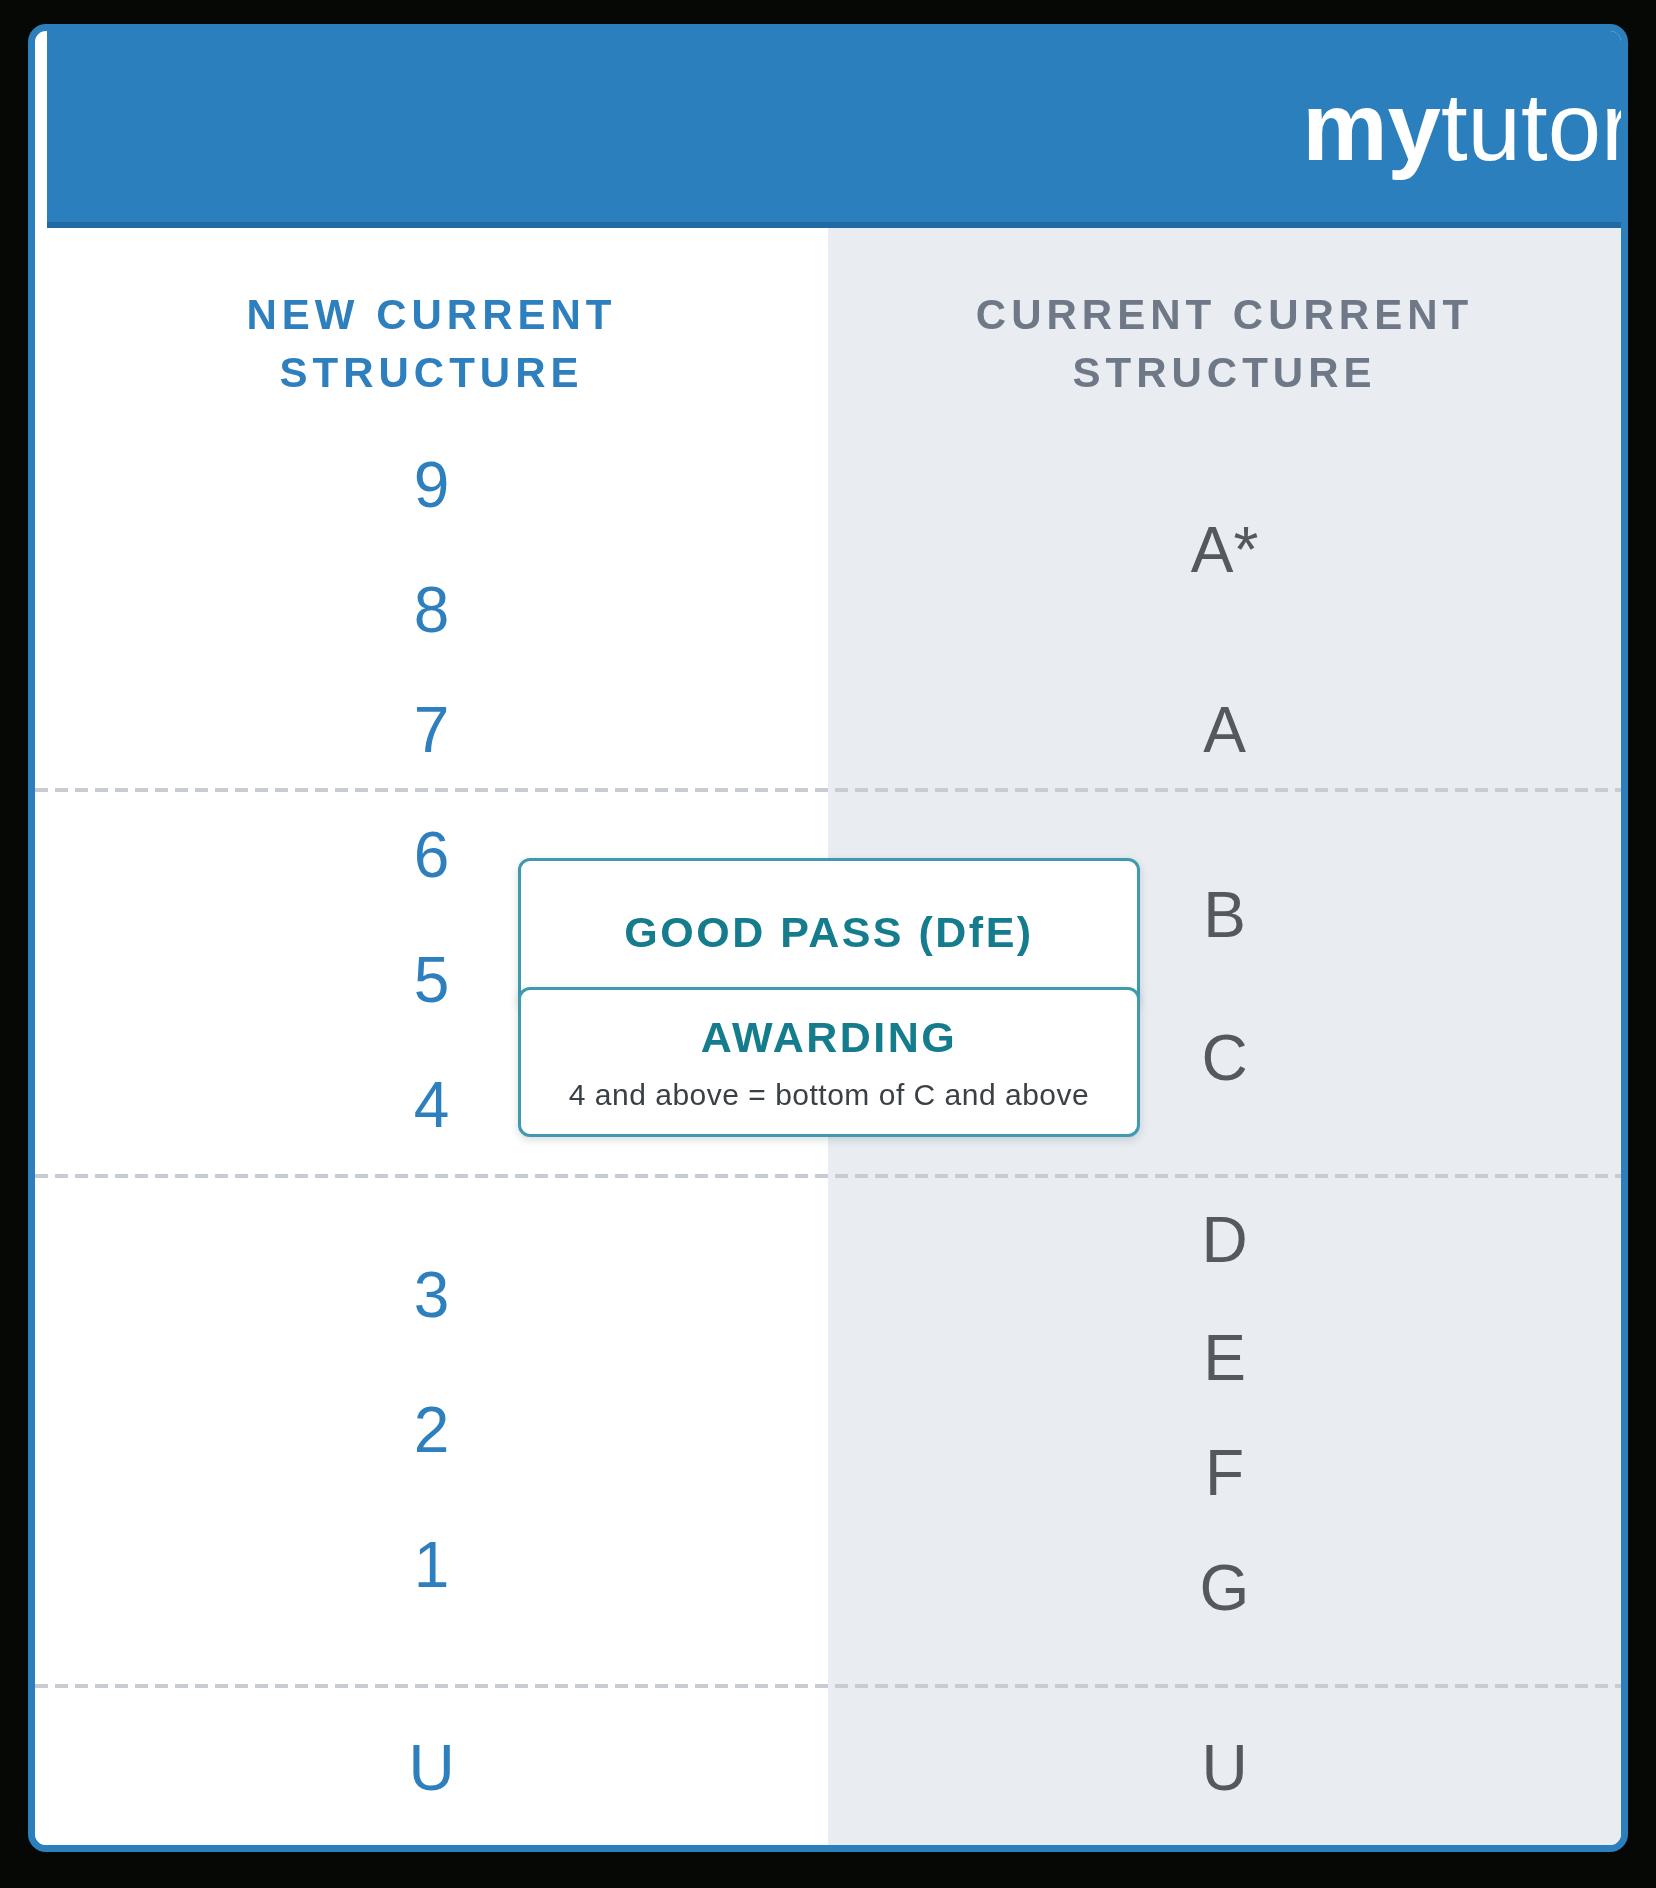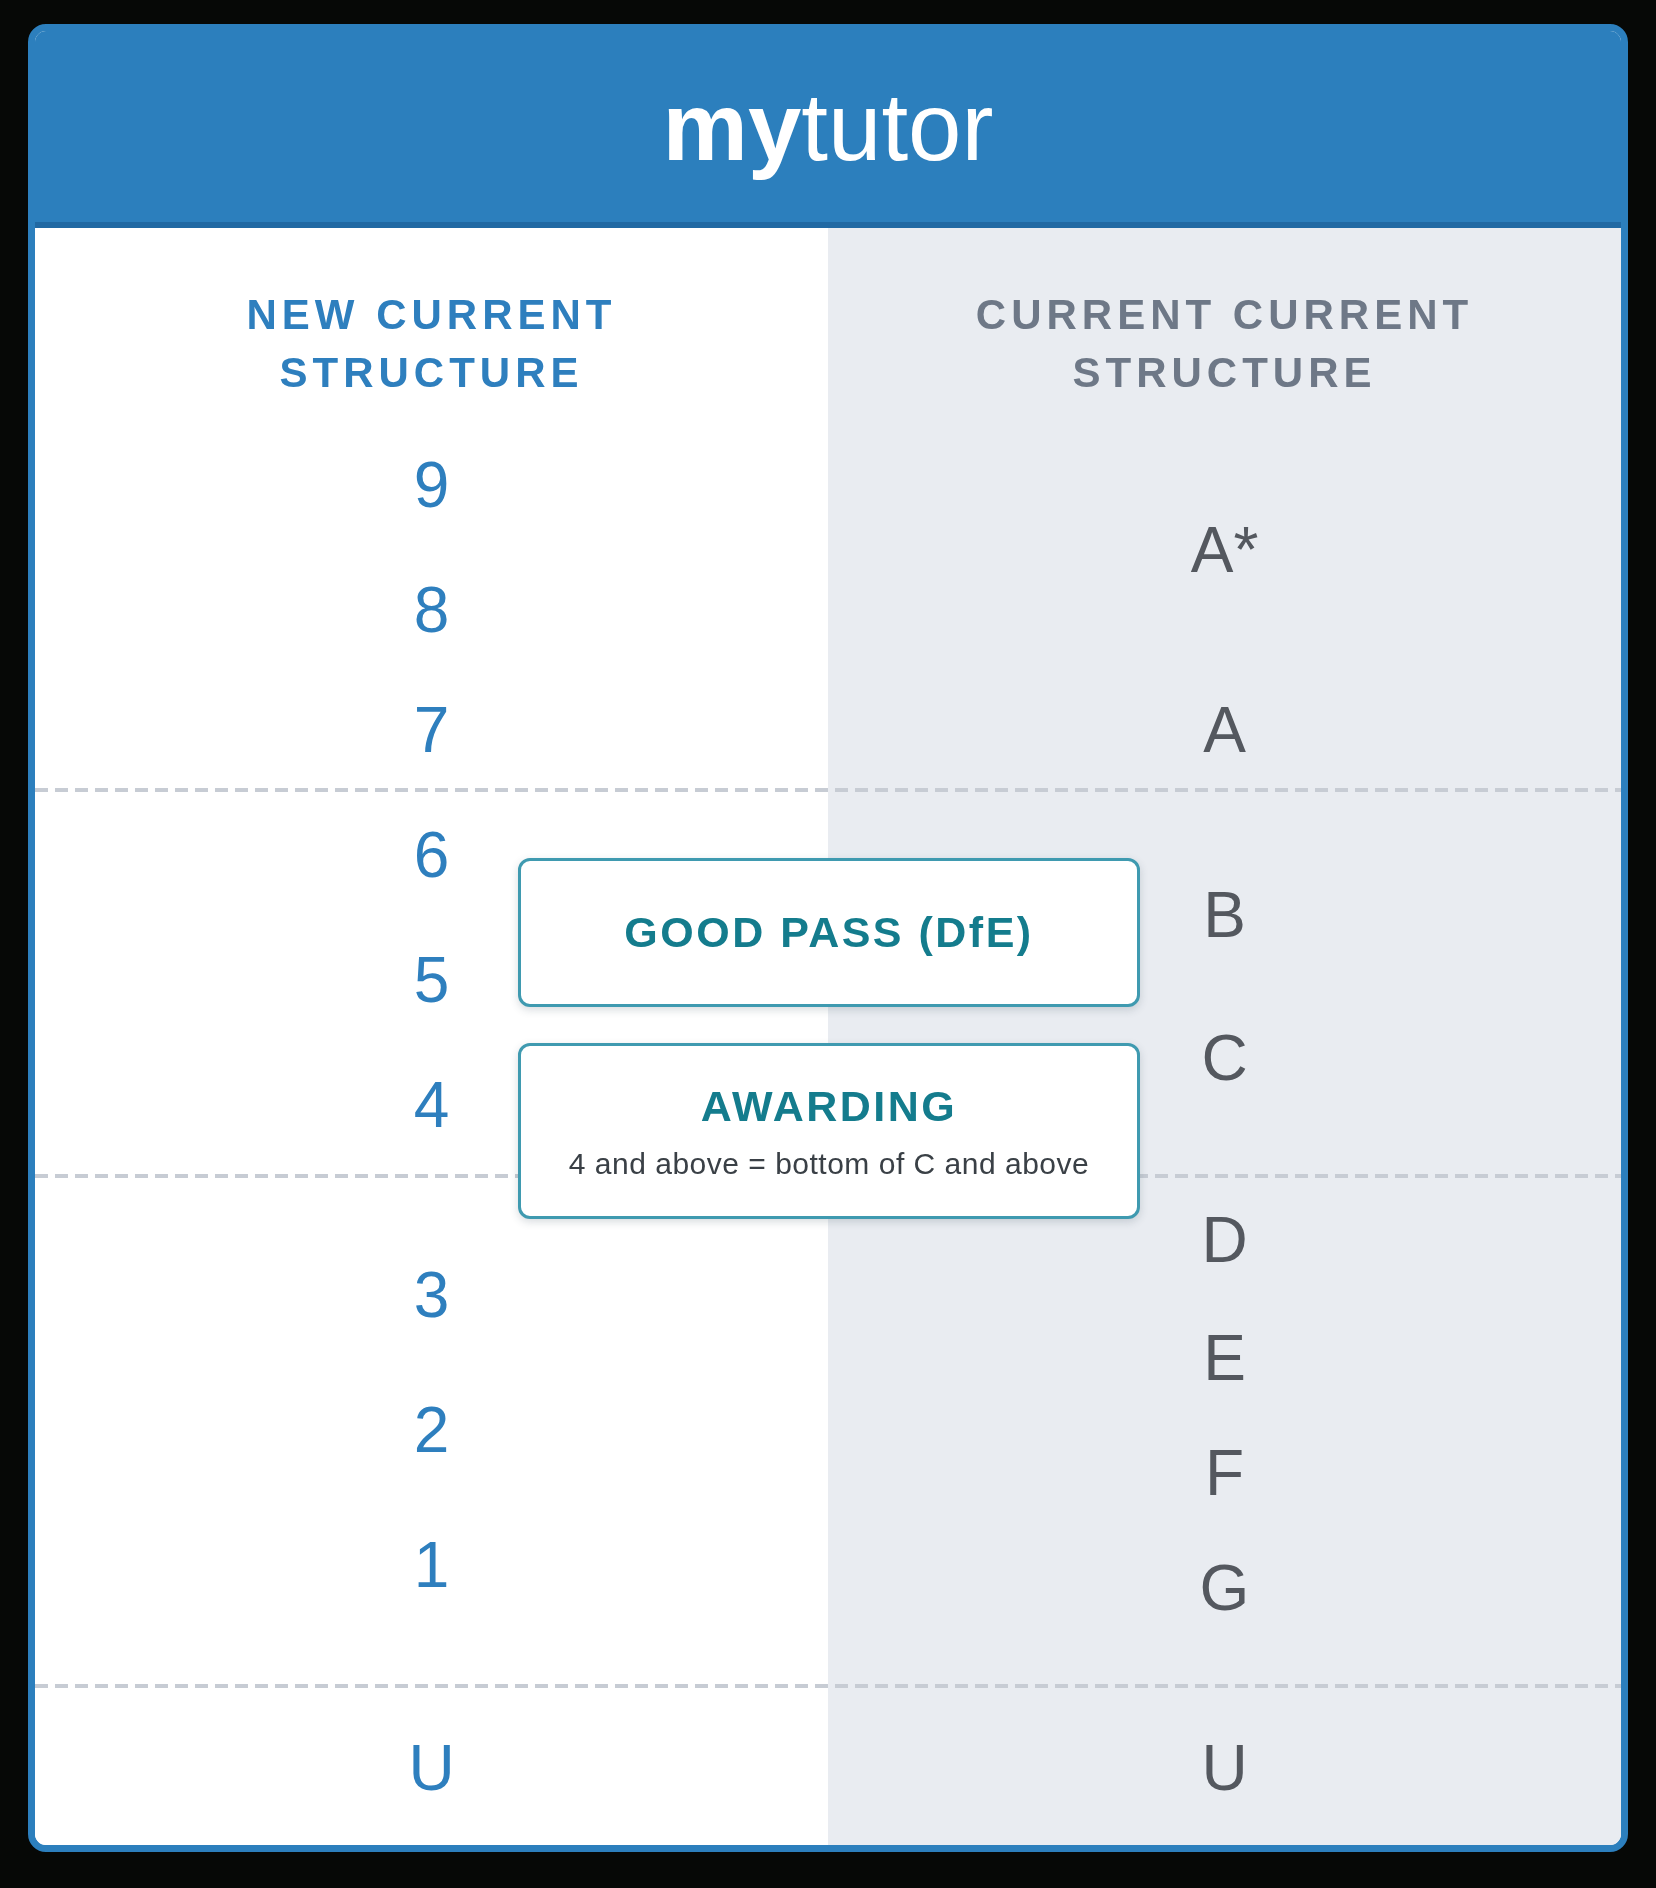--- a/index.html
+++ b/index.html
@@ -22,28 +22,28 @@
     height: 1828px;
     box-sizing: border-box;
     border: 7px solid #2c7fbd;
     border-radius: 18px;
     background: #ffffff;
     overflow: hidden;
   }
   
   .header {
     position: absolute;
-    left: 0; top: 0;
+    left: 12px; top: 0;
     width: 100%;
     height: 191px;
     background: #2c7fbd;
     border-bottom: 6px solid #2169a3;
     display: flex;
     align-items: center;
-    justify-content: center;
+    justify-content: flex-end;
   }
   .logo {
     color: #ffffff;
     font-size: 96px;
     line-height: 1;
     letter-spacing: 0px;
   }
   .logo .bold   { font-weight: 700; }
   .logo .light  { font-weight: 300; }
   
@@ -173,19 +173,19 @@
     <div class="grade current" style="top:830px">C</div>
     <div class="grade current" style="top:1012px">D</div>
     <div class="grade current" style="top:1130px">E</div>
     <div class="grade current" style="top:1245px">F</div>
     <div class="grade current" style="top:1360px">G</div>
     <div class="grade current" style="top:1540px">U</div>
 
     <div class="callout" style="top:630px; height:149px">
       <div class="title">GOOD PASS (DfE)</div>
     </div>
-    <div class="callout" style="top:815px; height:176px">
+    <div class="callout" style="top:759px; height:150px">
       <div class="title">AWARDING</div>
       <div class="desc">4 and above = bottom of C and above</div>
     </div>
 
   </div>
 </div>
 
 </body></html>

